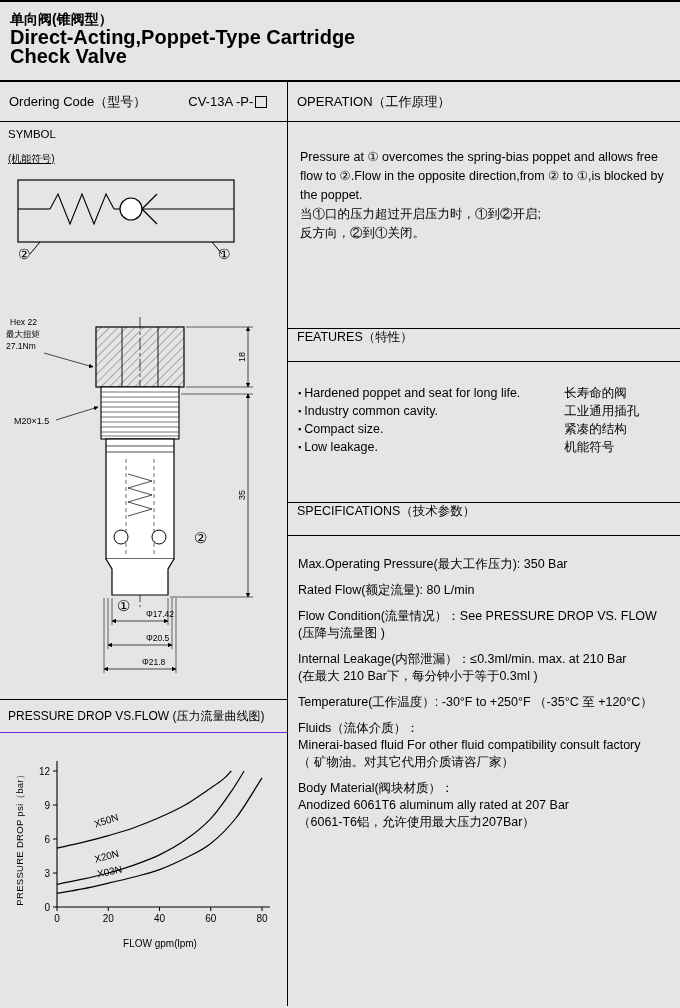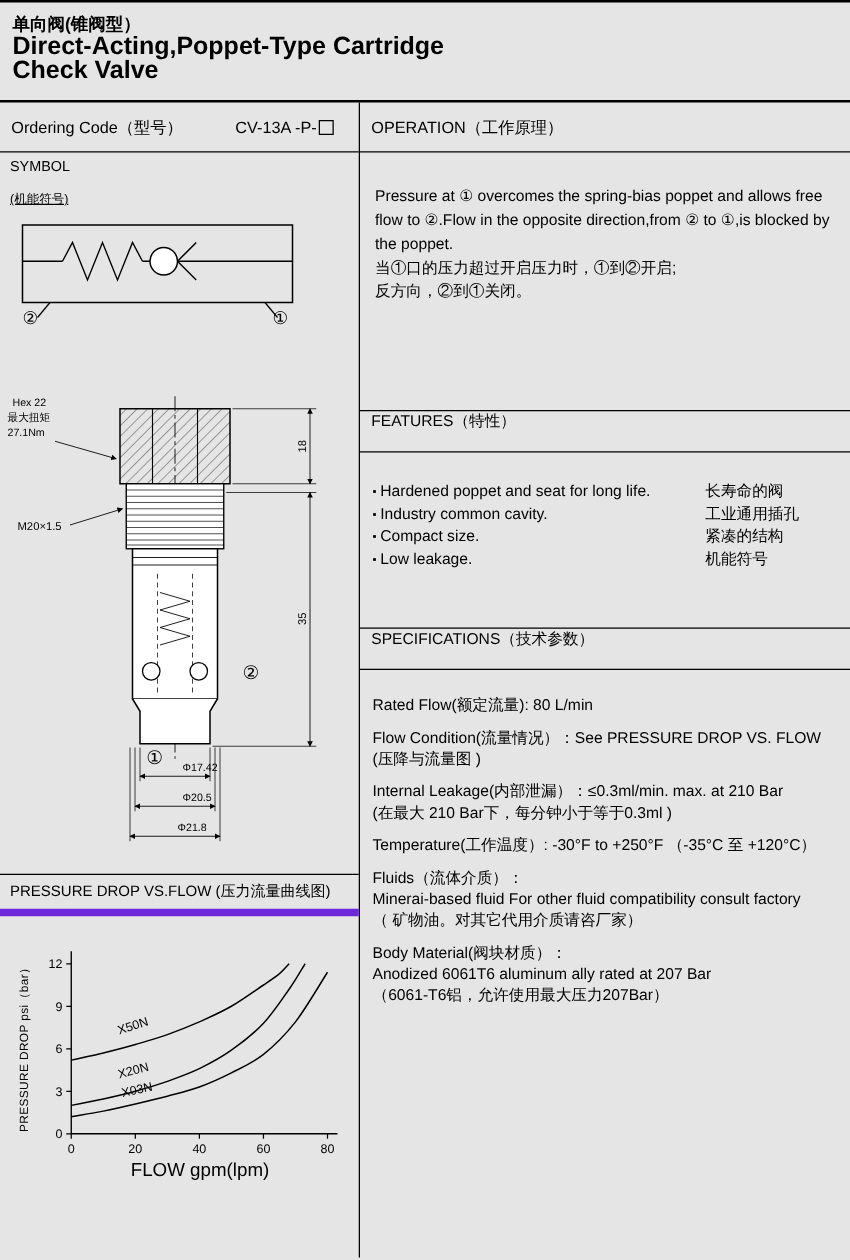--- a/index.html
+++ b/index.html
@@ -31,27 +31,27 @@
   .blank-box { display:inline-block; width:12px; height:12px; border:1.5px solid #000; margin-left:2px; }
   
   .symbol-sec { height:187px; padding:6px 0 0 8px; }
   .symbol-title { font-size:11.5px; }
   .symbol-sub { font-size:10px; margin-top:12px;text-decoration:underline; }
   .symbol-svg { margin:10px 0 0 6px; display:block; }
   
   .drawing-sec { height:390px; }
   .drawing-svg { display:block; }
   
-  .chart-header { border-top:1px solid #000; height:34px; display:flex; align-items:center; padding-left:8px; font-size:12px; border-bottom:6px solid #6d28d9;text-align:center; }
+  .chart-header { border-top:1px solid #000; height:34px; display:flex; align-items:center; padding-left:8px; font-size:12px; border-bottom:1px solid #6d28d9;text-align:center; }
   .chart-sec { position:relative; height:273px; }
   .chart-ylabel {
     position:absolute; top:98px; left:-80px; width:200px; text-align:center;
     transform:rotate(-90deg); font-size:9.5px; letter-spacing:0.3px;
   }
-  .chart-xlabel { position:absolute; top:195px; left:55px; width:210px; text-align:center; font-size:15px; }
+  .chart-xlabel { position:absolute; top:205px; left:55px; width:210px; text-align:center; font-size:10px; }
   .chart-svg { position:absolute; left:8px; top:10px; }
   
   .op-body { height:207px; border-bottom:1px solid #000; padding:26px 10px 0 12px; font-size:12.5px; line-height:19px; }
   .op-zh { line-height:19px; }
   
   .feat-body { height:141px; border-bottom:1px solid #000; padding:22px 8px 0 10px; font-size:12.5px; }
   .feat-row { display:flex; line-height:18px; }
   .feat-en { width:260px; }
   .feat-bullet { margin-right:3px; font-size:9px; line-height:18px; }
   .feat-zh { flex:1; }
@@ -256,20 +256,23 @@
             <span class="feat-en">Low leakage.</span>
             <span class="feat-zh">机能符号</span>
           </div>
         </div>
 
       <div class="row-header2">
         <span>SPECIFICATIONS（技术参数）</span>
       </div>
       <div class="spec-body">
           <div class="spec-item">
+            <div>Max.Operating Pressure(最大工作压力): 350 Bar</div>
+          </div>
+          <div class="spec-item">
             <div>Rated Flow(额定流量): 80 L/min</div>
           </div>
           <div class="spec-item">
             <div>Flow Condition(流量情况）：See PRESSURE DROP VS. FLOW</div>
             <div>(压降与流量图 )</div>
           </div>
           <div class="spec-item">
             <div>Internal Leakage(内部泄漏）：≤0.3ml/min. max. at 210 Bar</div>
             <div>(在最大 210 Bar下，每分钟小于等于0.3ml )</div>
           </div>

